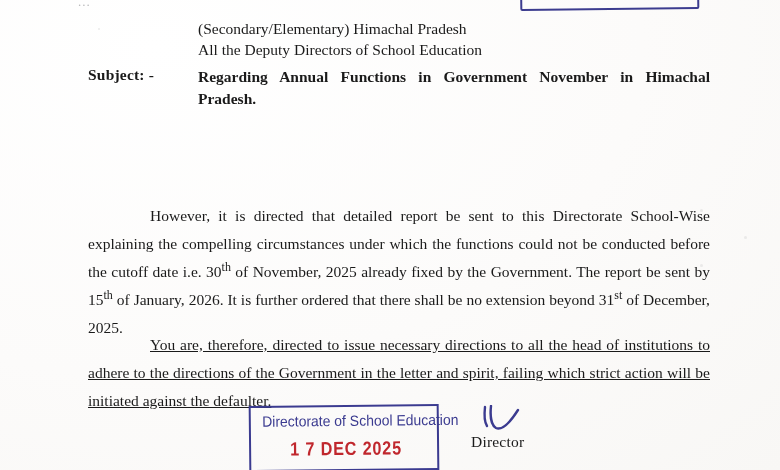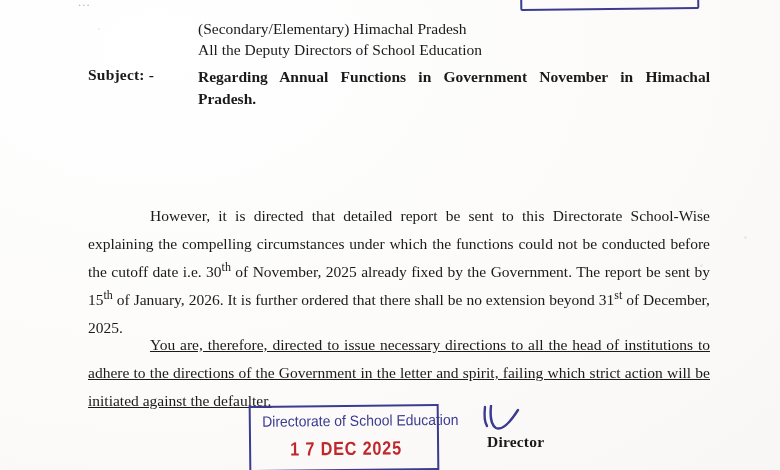--- a/index.html
+++ b/index.html
@@ -144,23 +144,22 @@
     left: 478px;
     top: 405px;
     width: 46px;
     height: 30px;
   }
   .sig-line-1 {
     position: absolute;
     left: 471px;
     top: 433px;
     font-size: 15.5px;
-    font-weight: bold;
+    font-weight: normal;
     letter-spacing: 0.2px;
-    margin-left: 16px;
   }
   .sig-line-2 {
     position: absolute;
     left: 471px;
     top: 453px;
     font-size: 15.5px;
     font-weight: bold;
     letter-spacing: 0.2px;
   }
 

